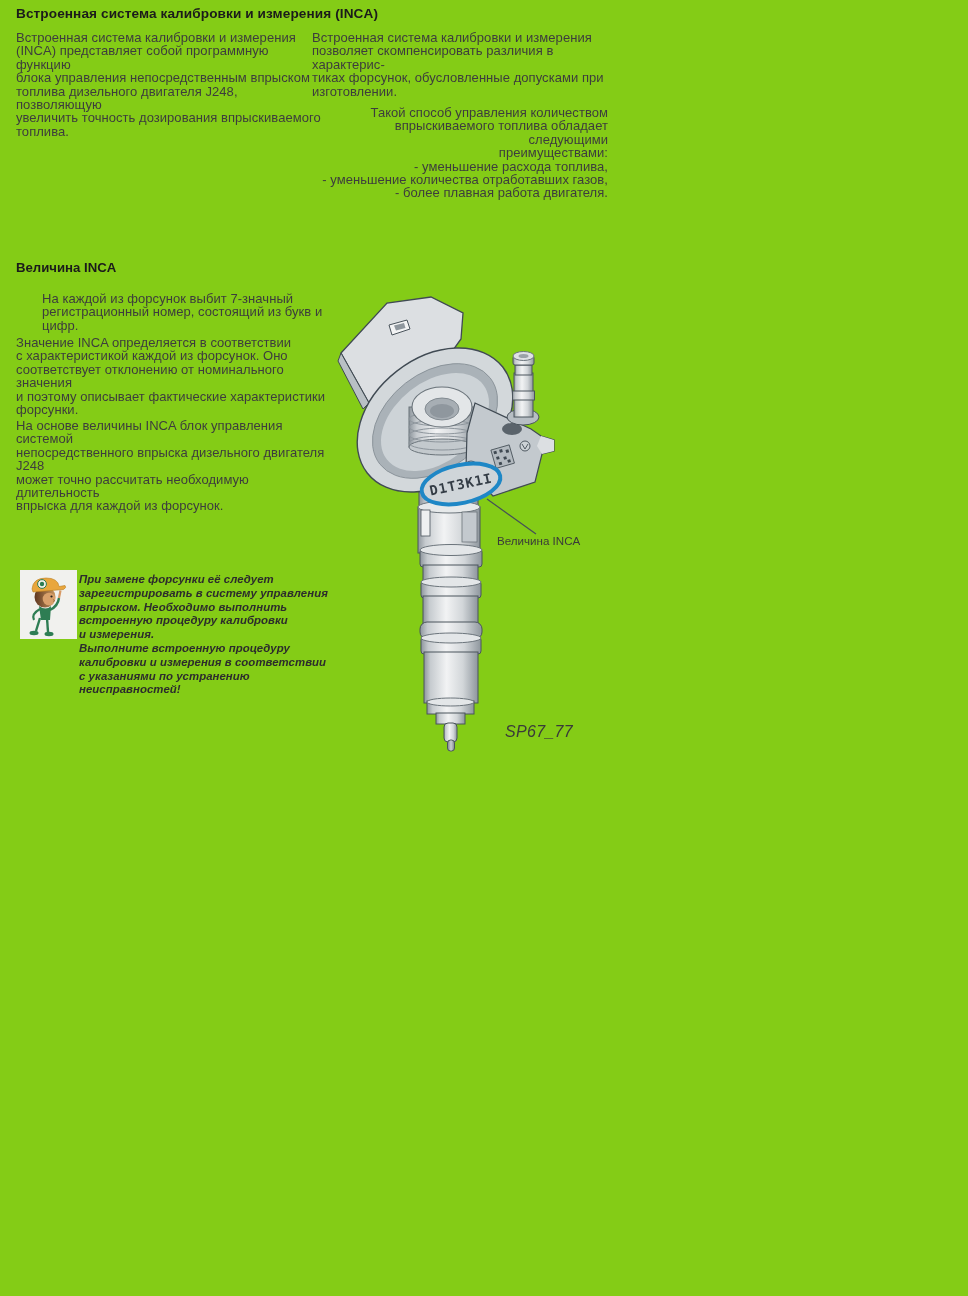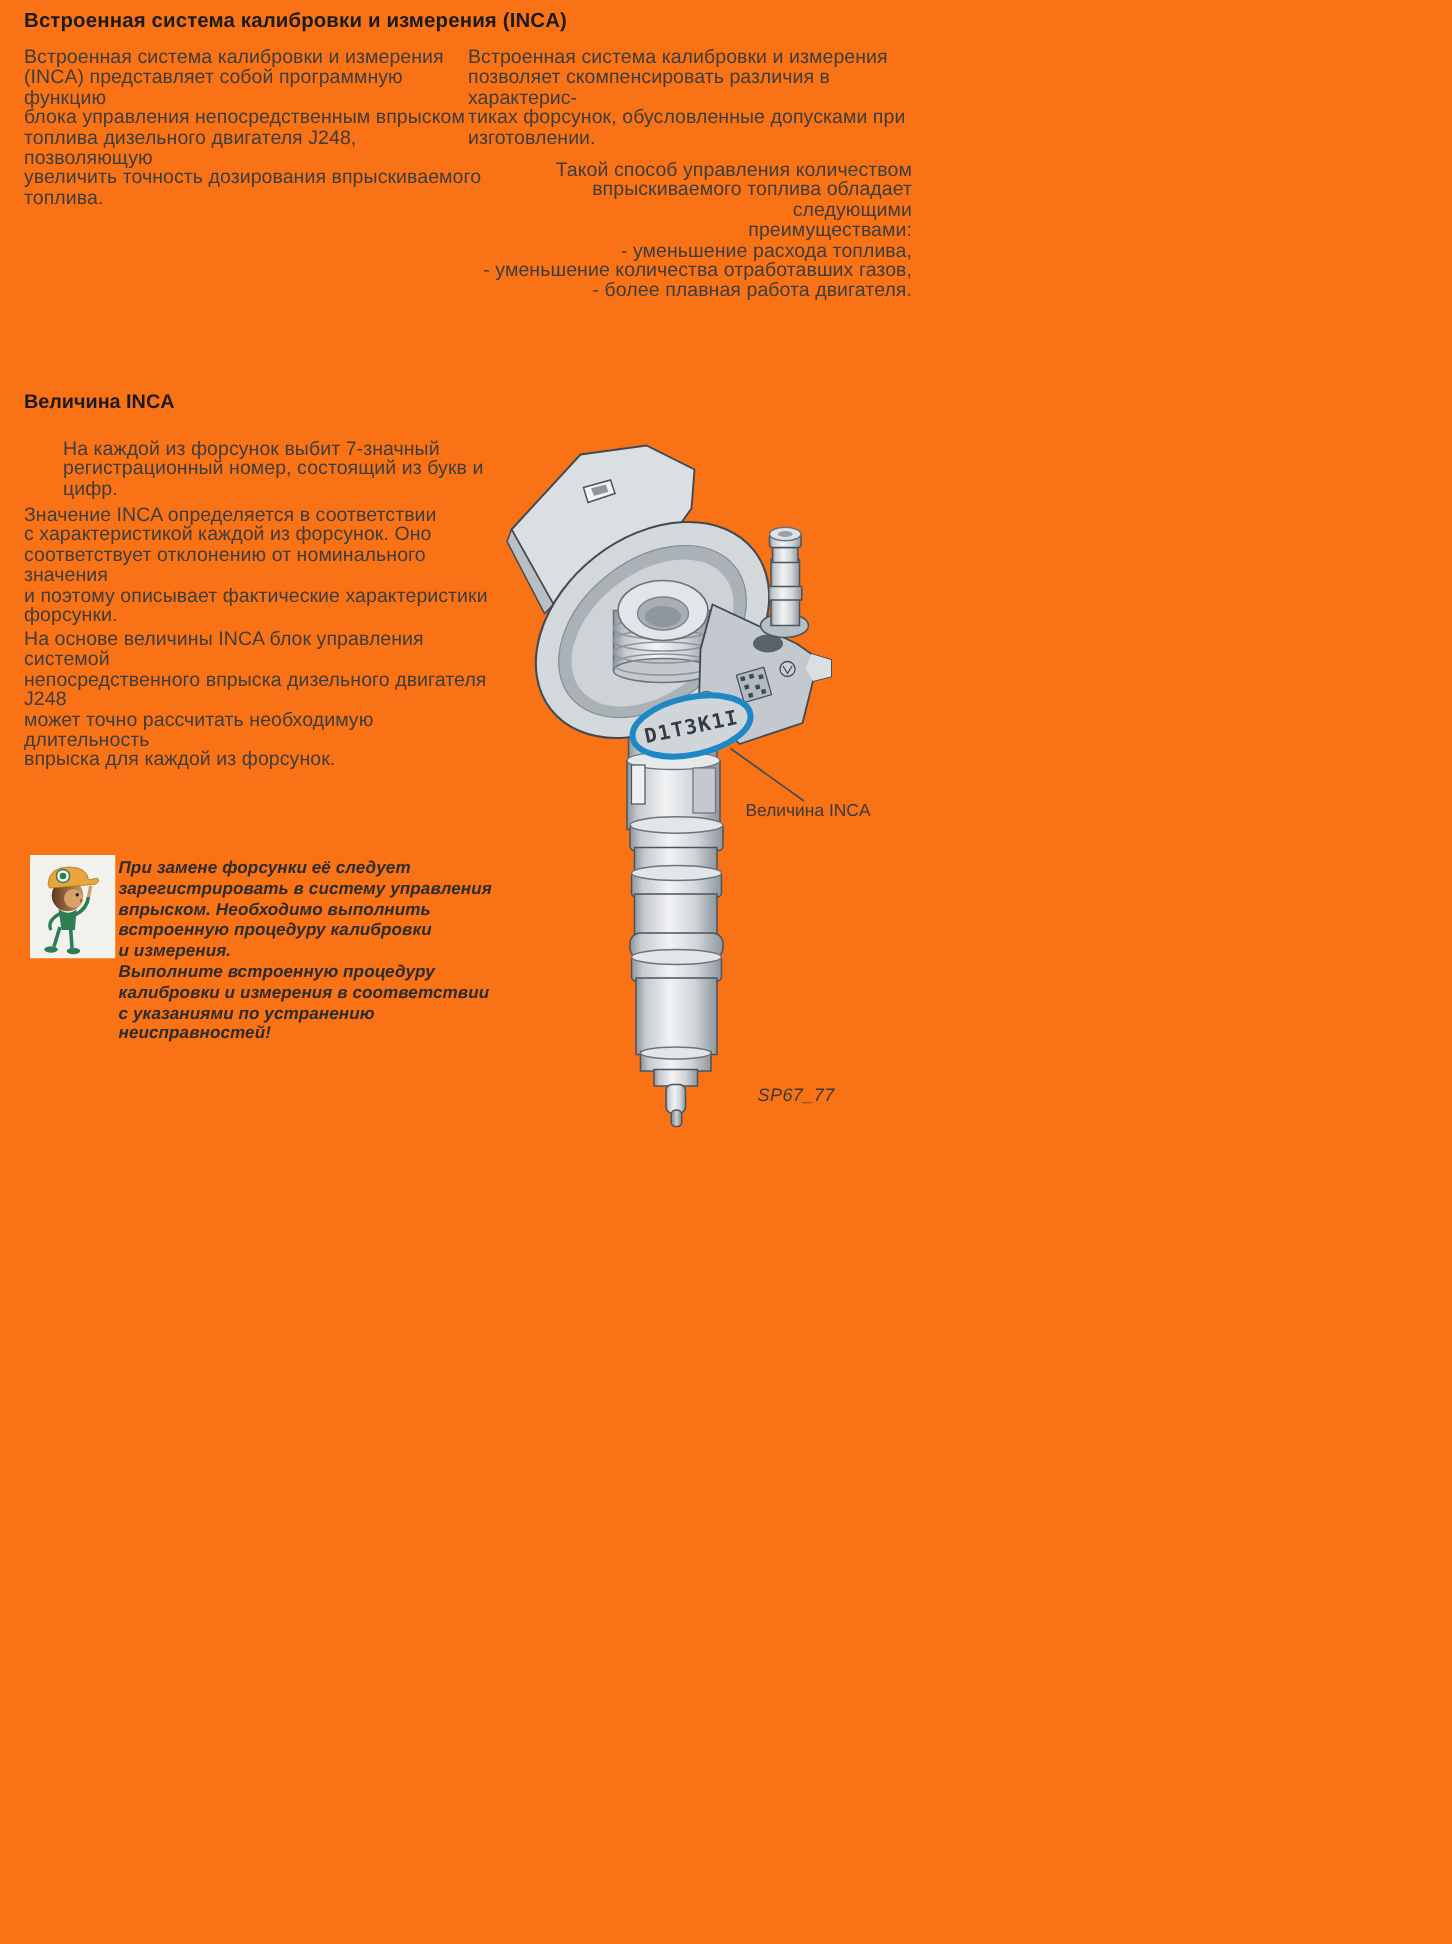--- a/index.html
+++ b/index.html
@@ -1,35 +1,35 @@
 <!DOCTYPE html>
 <html><head>
 <meta charset="utf-8">
 <style>
   html,body { margin:0; padding:0; background:#ffffff; }
   .page {
-    position:relative; width:968px; height:1296px; background:#f97316;
+    position:relative; width:968px; height:1296px; background:#84cc16;
     font-family:"Liberation Sans", sans-serif; color:#3d3d3d; overflow:hidden;
   }
   .abs { position:absolute; }
   .title {
     font-size:13.6px; font-weight:bold; color:#1b1b1b; letter-spacing:0.1px;
   }
   .body-text {
     font-size:13px; line-height:13.4px; white-space:pre-line; letter-spacing:0.05px;
   }
   .section-heading {
     font-size:13.2px; font-weight:bold; color:#1b1b1b;
   }
   .note-text {
     font-size:11.4px; line-height:13.8px; font-weight:bold; color:#2c2c2c;
     white-space:pre-line; letter-spacing:0.05px;font-style:italic;
   }
   .fig-label { font-size:11.6px; color:#3a3a3a; }
-  .fig-caption { font-size:12px; font-style:italic; color:#3a3a3a; letter-spacing:0.3px; }
+  .fig-caption { font-size:16px; font-style:italic; color:#3a3a3a; letter-spacing:0.3px; }
 
   
   #title        { left:16px;  top:6px; }
   #c1p1         { left:16px;  top:31px;  width:306px; }
   #c1p2         { left:16px;  top:130px; width:306px; }
   #c2p1         { left:312px; top:31px;  width:296px; }
   #c2p2         { left:312px; top:106px; width:296px;text-align:right; }
   #sec-heading  { left:16px;  top:260px; }
   #sp1          { left:16px;  top:292px; width:312px;margin-left:26px; }
   #sp2          { left:16px;  top:336px; width:312px; }

